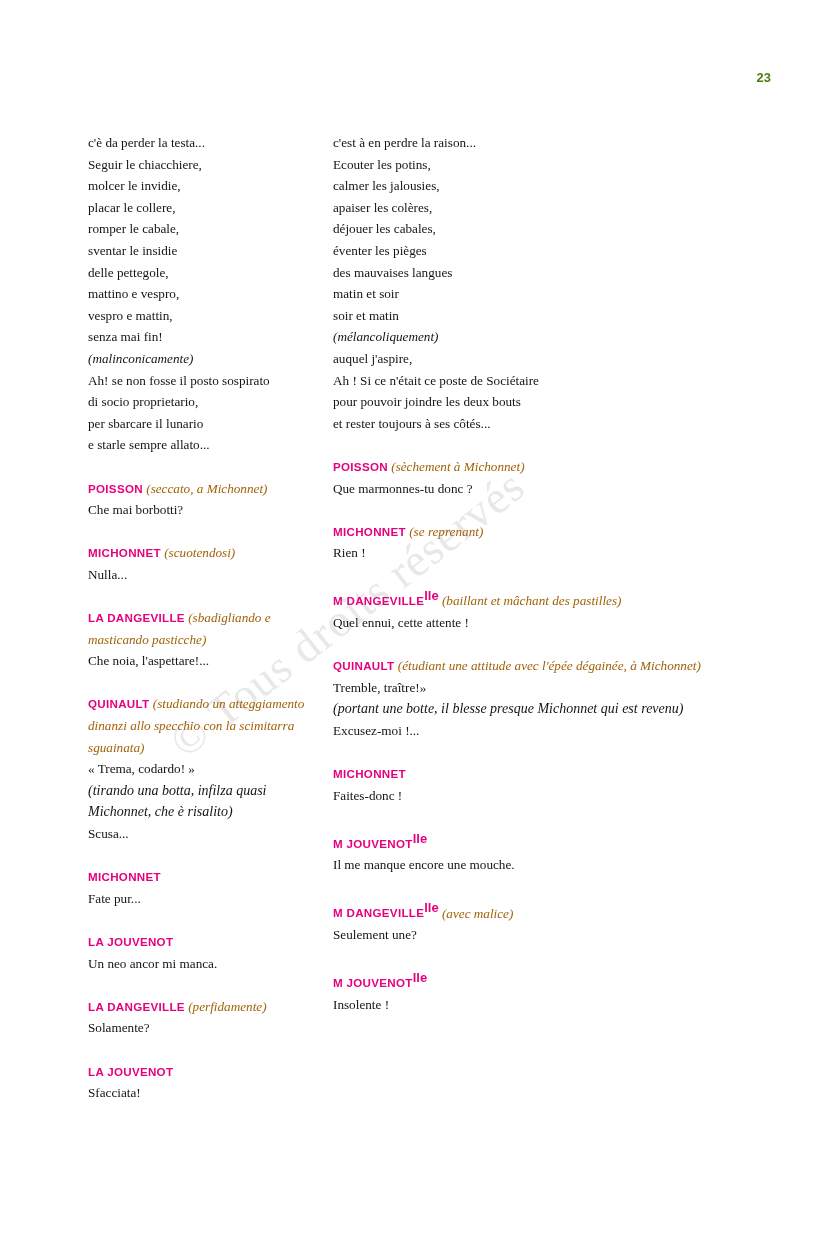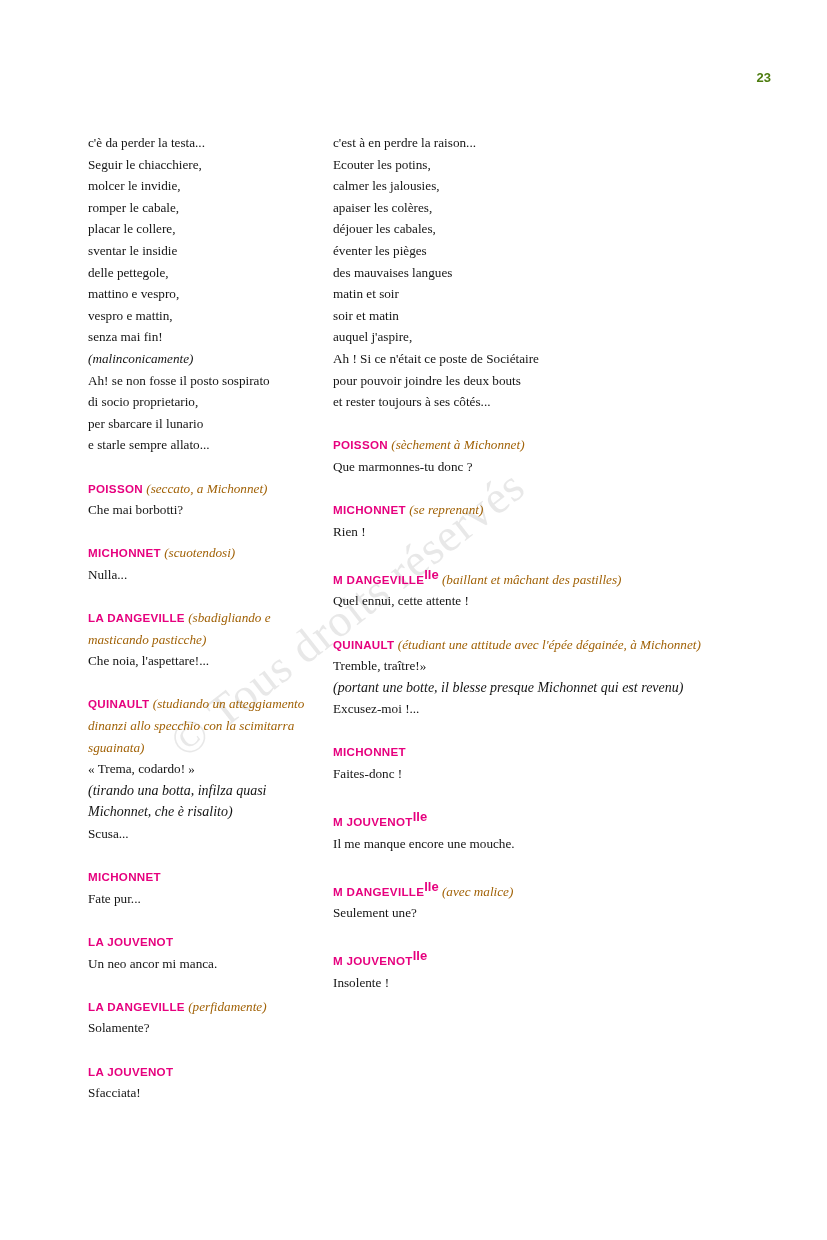--- a/index.html
+++ b/index.html
@@ -129,22 +129,22 @@
     <span>© Tous droits réservés</span>
   </div>
 
   <div class="columns">
 
     <div class="col col-left">
 
       <div class="line">c'è da perder la testa...</div>
       <div class="line">Seguir le chiacchiere,</div>
       <div class="line">molcer le invidie,</div>
+      <div class="line">placar le collere,</div>
       <div class="line">romper le cabale,</div>
-      <div class="line">placar le collere,</div>
       <div class="line">sventar le insidie</div>
       <div class="line">delle pettegole,</div>
       <div class="line">mattino e vespro,</div>
       <div class="line">vespro e mattin,</div>
       <div class="line">senza mai fin!</div>
       <div class="line italic">(malinconicamente)</div>
       <div class="line">Ah! se non fosse il posto sospirato</div>
       <div class="line">di socio proprietario,</div>
       <div class="line">per sbarcare il lunario</div>
       <div class="line">e starle sempre allato...</div>
@@ -234,20 +234,21 @@
 
       <div class="line">c'est à en perdre la raison...</div>
       <div class="line">Ecouter les potins,</div>
       <div class="line">calmer les jalousies,</div>
       <div class="line">apaiser les colères,</div>
       <div class="line">déjouer les cabales,</div>
       <div class="line">éventer les pièges</div>
       <div class="line">des mauvaises langues</div>
       <div class="line">matin et soir</div>
       <div class="line">soir et matin</div>
+      <div class="line italic">(mélancoliquement)</div>
       <div class="line">auquel j'aspire,</div>
       <div class="line">Ah ! Si ce n'était ce poste de Sociétaire</div>
       <div class="line">pour pouvoir joindre les deux bouts</div>
       <div class="line">et rester toujours à ses côtés...</div>
 
       <div class="spacer"></div>
 
       <div class="speech-block">
         <div class="speaker-line">
           <span class="speaker"><span>POISSON</span></span>

